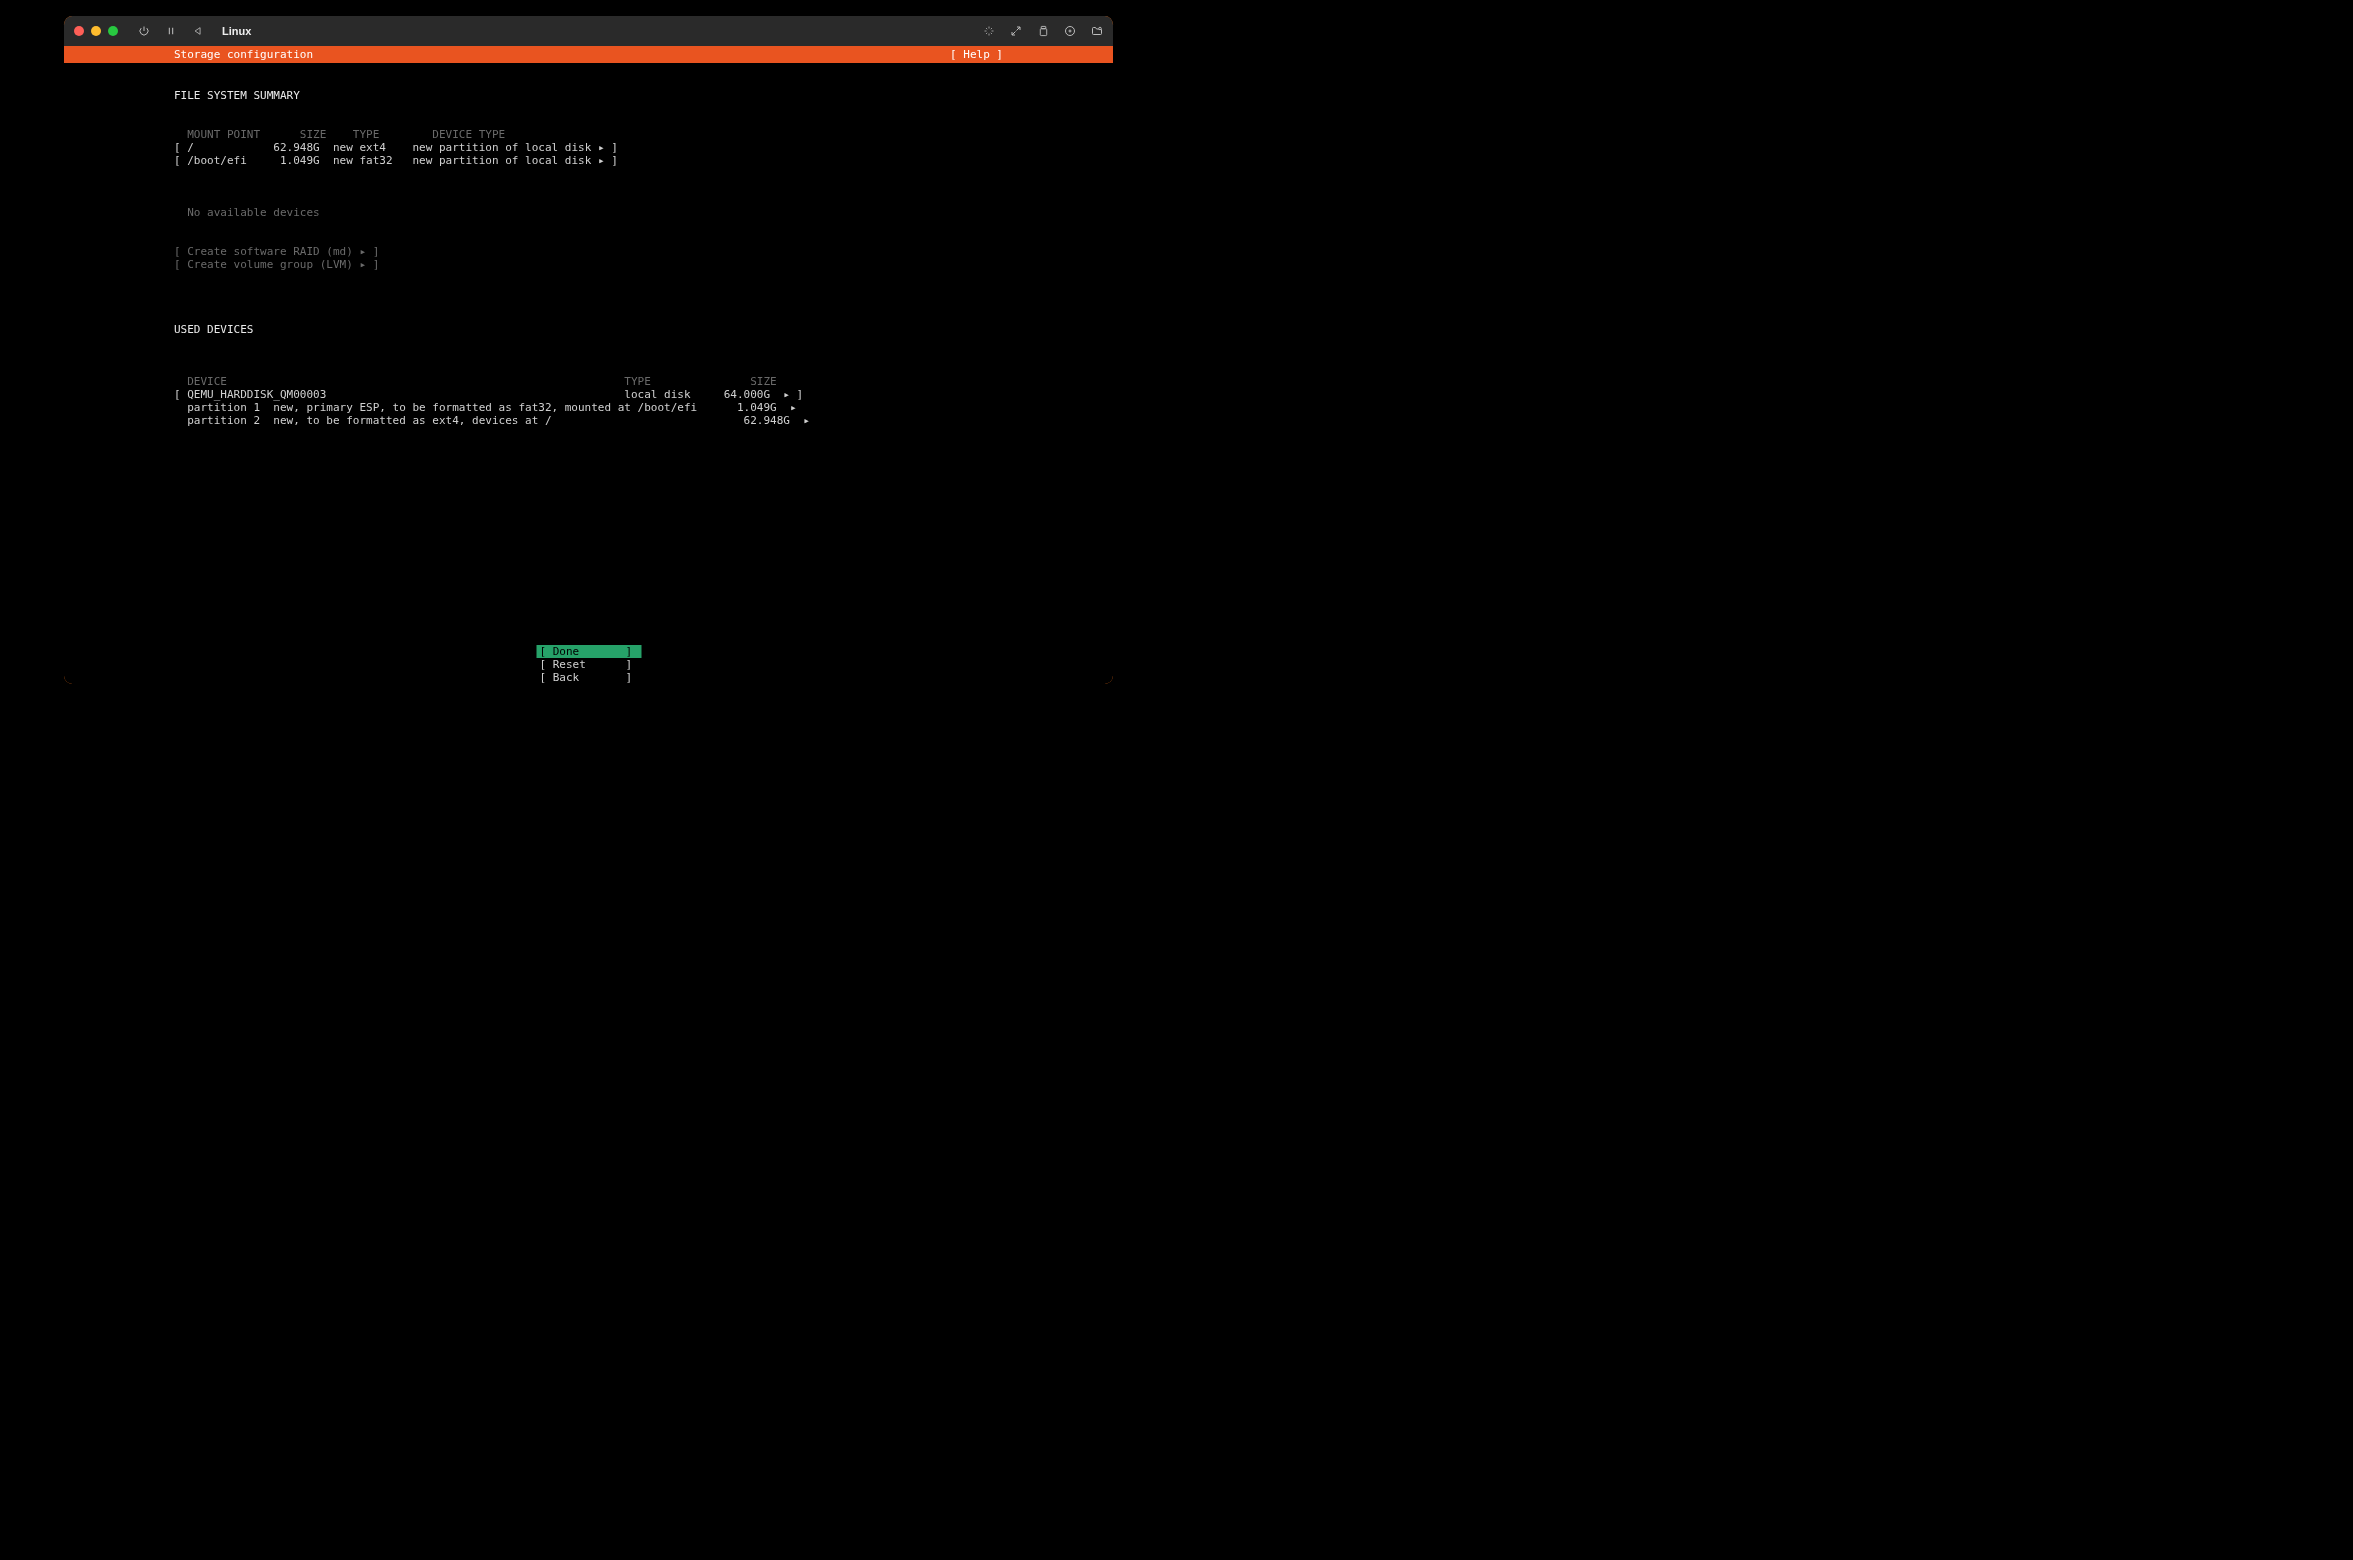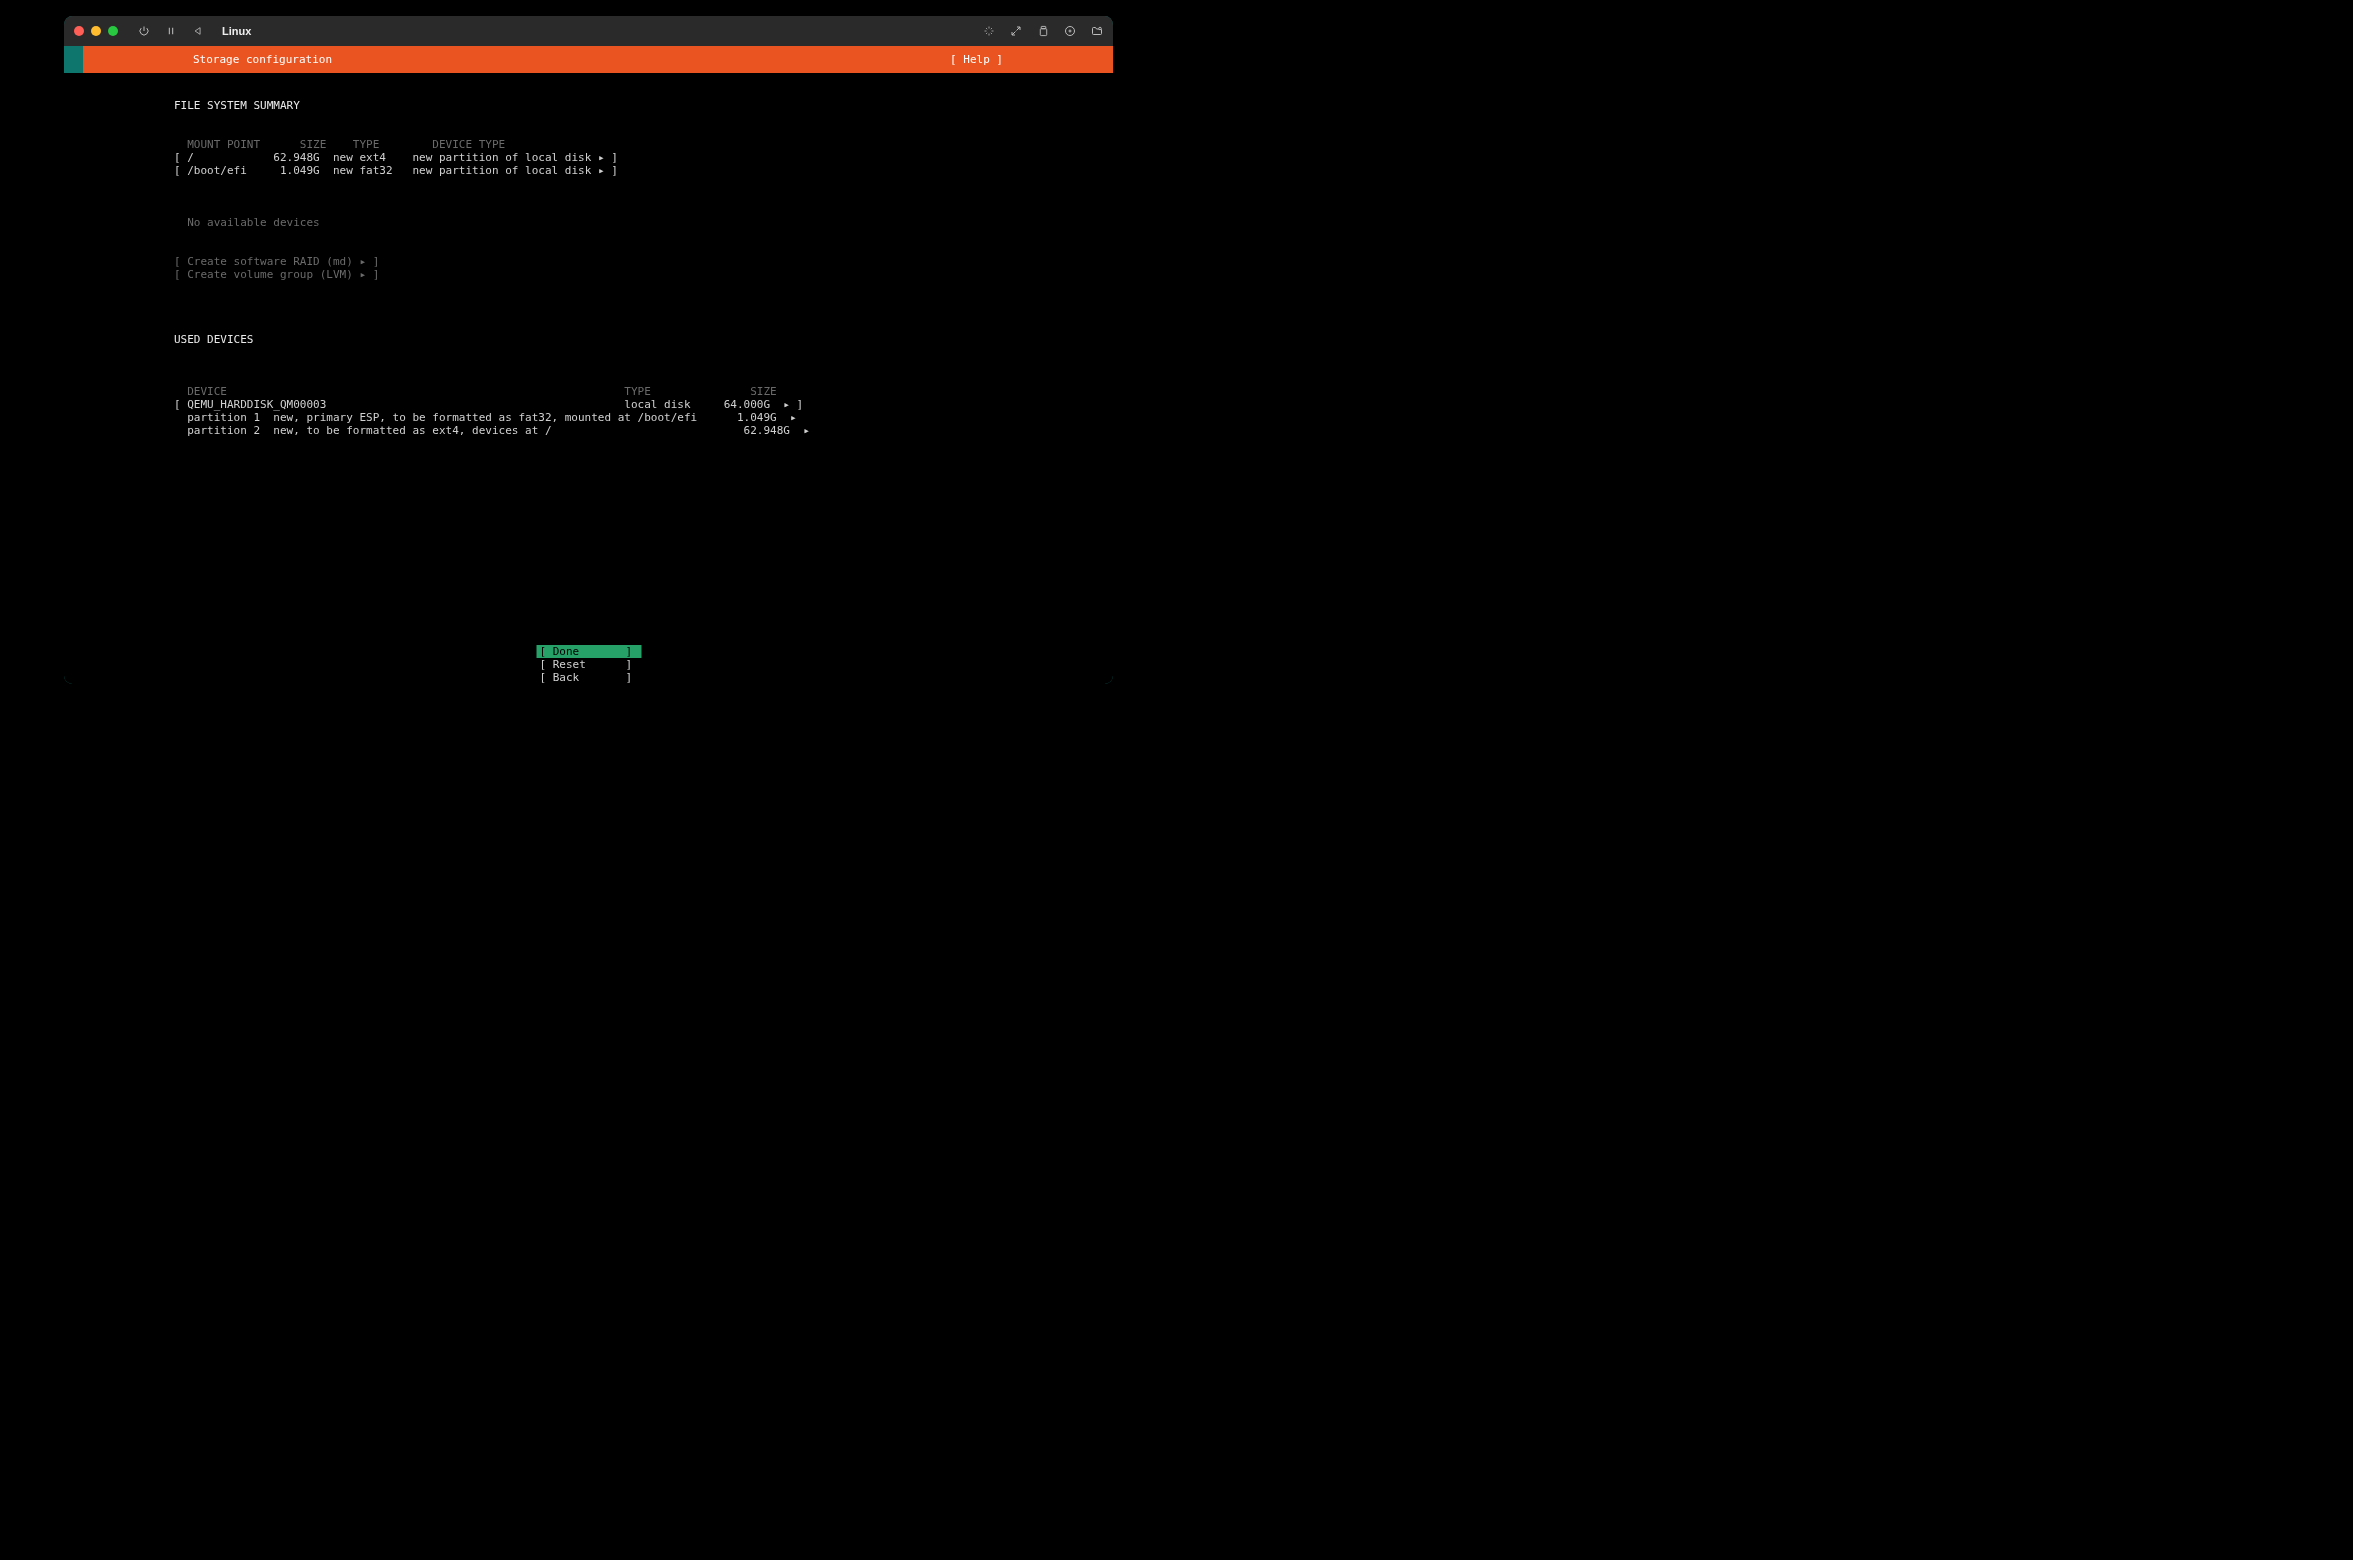--- a/index.html
+++ b/index.html
@@ -10,21 +10,21 @@
       font-family: ui-monospace, 'SF Mono', Menlo, Monaco, Consolas, monospace;
       font-size: 11px;
       display: flex;
       align-items: flex-start;
       justify-content: center;
       padding-top: 16px;
     }
     .vm-window {
       width: 1049px;
       height: 668px;
-      background: #0f766e;
+      background: #f97316;
       border-radius: 8.5px;
       overflow: hidden;
       box-shadow: 0 0 25px rgba(0,0,0,0.6);
       display: flex;
       flex-direction: column;
     }
     .title-bar {
       height: 30px;
       background: #2a2a2a;
       display: flex;
@@ -38,29 +38,28 @@
     .traffic-lights { display: flex; gap: 6.8px; }
     .tl { width: 10px; height: 10px; border-radius: 50%; }
     .tl.red { background: #ff5f57; }
     .tl.yellow { background: #febc2e; }
     .tl.green { background: #28c840; }
     .tb-controls { display: flex; gap: 15px; align-items: center; color: #bdbdbd; margin-left: 5px; }
     .tb-icon { width: 12px; height: 12px; display: inline-flex; align-items: center; justify-content: center; }
     .tb-title { font-weight: 600; color: #eee; margin-left: 3.4px; }
     .tb-right { margin-left: auto; display: flex; gap: 15px; align-items: center; color: #bdbdbd; }
     .orange-bar {
-      height: 27px;
+      height: 17px;
       background: #e95420;
       color: #fff;
       display: flex;
       align-items: center;
       padding: 0 110px 0 110px;
       font-family: ui-monospace, 'SF Mono', Menlo, monospace;
       font-size: 11px;
-      margin-left: 19px;
     }
     .orange-bar .help { margin-left: auto; }
     .terminal {
       flex: 1;
       background: #000;
       color: #d0d0d0;
       font-family: ui-monospace, 'SF Mono', Menlo, Monaco, Consolas, monospace;
       font-size: 11px;
       line-height: 13px;
       white-space: pre;

